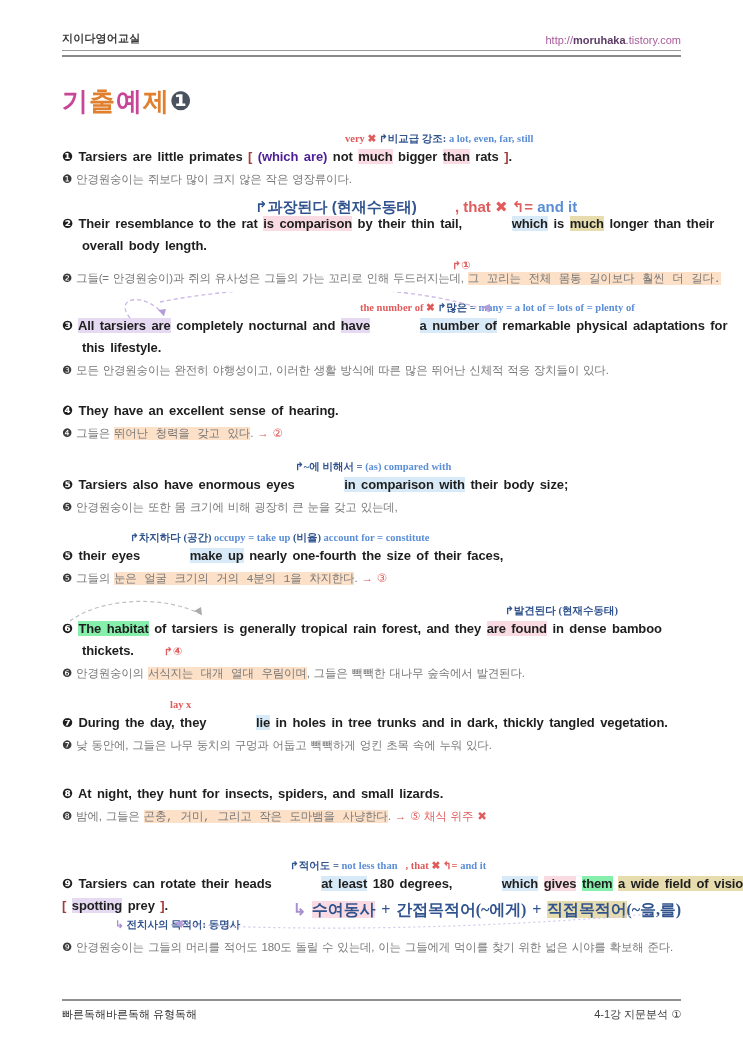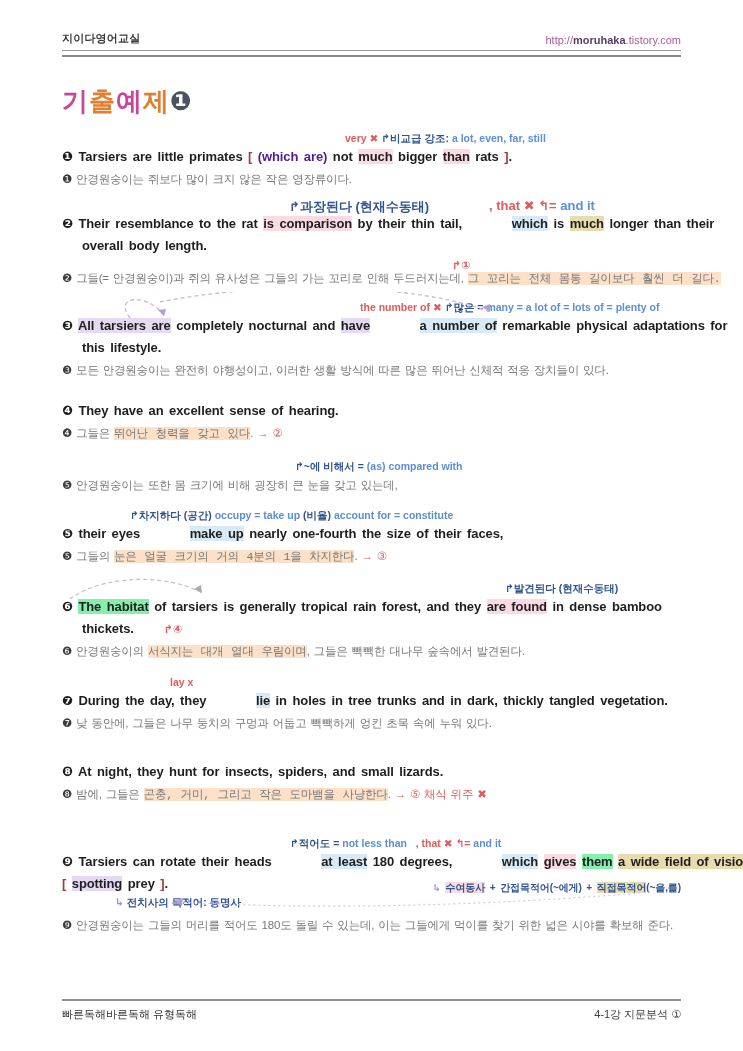--- a/index.html
+++ b/index.html
@@ -17,23 +17,23 @@
   .footer{position:absolute;left:62px;right:62px;top:1007px;display:flex;justify-content:space-between;font-size:11px;}
   .footer .left{font-weight:400;color:#2f2f2f;}
   .footer .right{color:#3f3f3f;}
 
   
   .content{position:absolute;left:62px;top:84px;width:619px;}
   .doc-title{font-size:26px;font-weight:700;letter-spacing:1px;margin-bottom:12px;white-space:pre;}
   .t-m{color:#c74695}.t-o{color:#e0802f}.t-d{color:#49525e}
 
   .block{position:relative;}
-  .ann-line{font-size:10.5px;font-weight:700;line-height:15px;white-space:pre;color:#31548f;}
+  .ann-line{font-size:10.5px;font-weight:700;line-height:15px;white-space:pre;color:#31548f;font-family:Liberation Serif, serif;}
   .ann-row{position:relative;height:15px;}
-  .ann-abs{position:absolute;top:0;font-size:13px;font-weight:700;white-space:pre;color:#31548f;margin-left:34px;}
+  .ann-abs{position:absolute;top:0;font-size:15px;font-weight:700;white-space:pre;color:#31548f;}
   .eng-line{font-size:13px;font-weight:700;color:#1e1e1e;line-height:22px;white-space:pre;word-spacing:2px;letter-spacing:-.1px;}
   .kor-line{font-size:11.5px;color:#787878;line-height:19px;word-spacing:1px;margin-top:2px;letter-spacing:-.2px;}
   .indent{padding-left:20px;}
   .mark{font-size:11px;font-weight:700;color:#e05b5b;white-space:pre;}
   .mark-row{height:14px;line-height:13px;}
 
   
   .seg{white-space:pre;}
   .hl-pink{background:#fbdbe3;}
   .hl-blue{background:#d8eaf7;margin-left:44px;}
@@ -44,21 +44,21 @@
   .kor-num{color:#3c3c3c;}
   .kor-red{color:#e05b5b;}
   .bracket{color:#a33b3b;}
   .paren{color:#4c1d95;}
   .ann-red{color:#e05b5b;}
   .ann-navy{color:#31548f;}
   .ann-blue{color:#5b8ed6;}
   .arrow-purple{color:#a98fd0;}
 
   .flexrow{display:flex;justify-content:space-between;align-items:flex-end;}
-  .ann-inline{font-size:10px;font-weight:700;white-space:pre;line-height:15px;}
+  .ann-inline{font-size:16px;font-weight:700;white-space:pre;line-height:15px;font-family:Liberation Serif, serif;}
   .deco{position:absolute;pointer-events:none;}
 </style>
 </head>
 <body>
 
 <div class="page">
 
   <div class="header">
     <span class="site">지이다영어교실</span>
     <span class="url"><span>http://</span><span class="dom">moruhaka</span><span>.tistory.com</span></span>
@@ -101,20 +101,21 @@
       <div class="kor-line"><span class="seg kor-num">❸ </span><span class="seg">모든 안경원숭이는 완전히 야행성이고, 이러한 생활 방식에 따른 많은 뛰어난 신체적 적응 장치들이 있다.</span></div>
     </section>
 
     <section class="block" style="margin-bottom:16px">
       <div class="eng-line"><span class="seg">❹ They have an excellent sense of hearing.</span></div>
       <div class="kor-line"><span class="seg kor-num">❹ </span><span class="seg">그들은 </span><span class="seg kor-hl">뛰어난 청력을 갖고 있다</span><span class="seg">. </span><span class="seg kor-red">→ ②</span></div>
     </section>
 
     <section class="block" style="margin-bottom:13px">
       <div class="ann-line" style="padding-left:233px"><span class="seg ann-navy">↱~에 비해서 = </span><span class="seg ann-blue">(as) compared with</span></div>
+      <div class="eng-line"><span class="seg">❺ Tarsiers also have enormous eyes </span><span class="seg hl-blue">in comparison with</span><span class="seg"> their body size;</span></div>
       <div class="kor-line"><span class="seg kor-num">❺ </span><span class="seg">안경원숭이는 또한 몸 크기에 비해 굉장히 큰 눈을 갖고 있는데,</span></div>
     </section>
 
     <section class="block" style="margin-bottom:15px">
       <div class="ann-line" style="padding-left:68px"><span class="seg ann-navy">↱차지하다 (공간) </span><span class="seg ann-blue">occupy = take up </span><span class="seg ann-navy">(비율) </span><span class="seg ann-blue">account for = constitute</span></div>
       <div class="eng-line"><span class="seg">❺ their eyes </span><span class="seg hl-blue">make up</span><span class="seg"> nearly one-fourth the size of their faces,</span></div>
       <div class="kor-line"><span class="seg kor-num">❺ </span><span class="seg">그들의 </span><span class="seg kor-hl">눈은 얼굴 크기의 거의 4분의 1을 차지한다</span><span class="seg">. </span><span class="seg kor-red">→ ③</span></div>
     </section>
 
     <section class="block" style="margin-bottom:14px">

